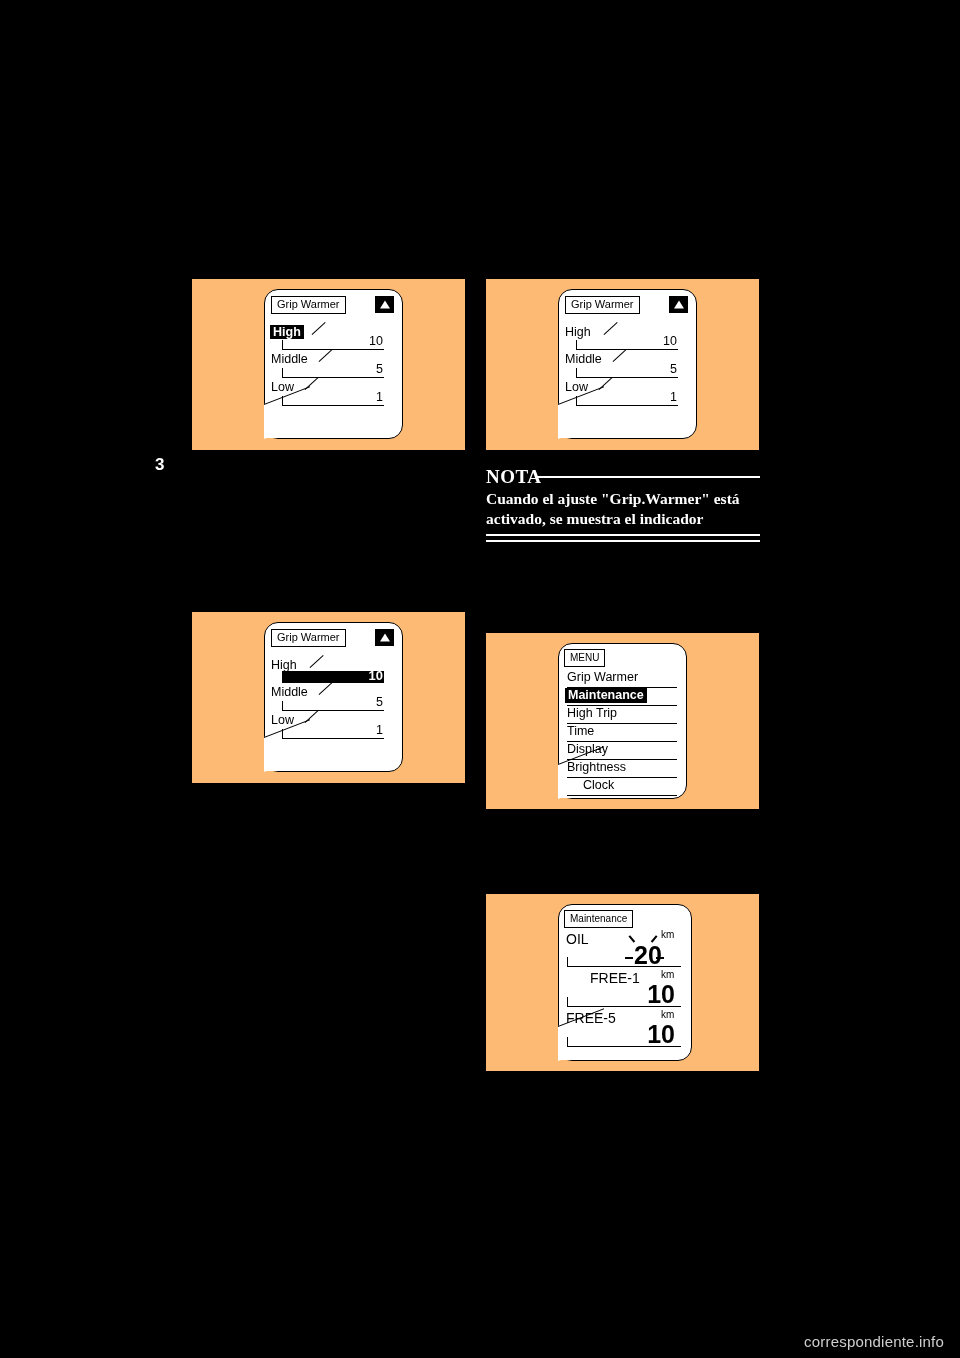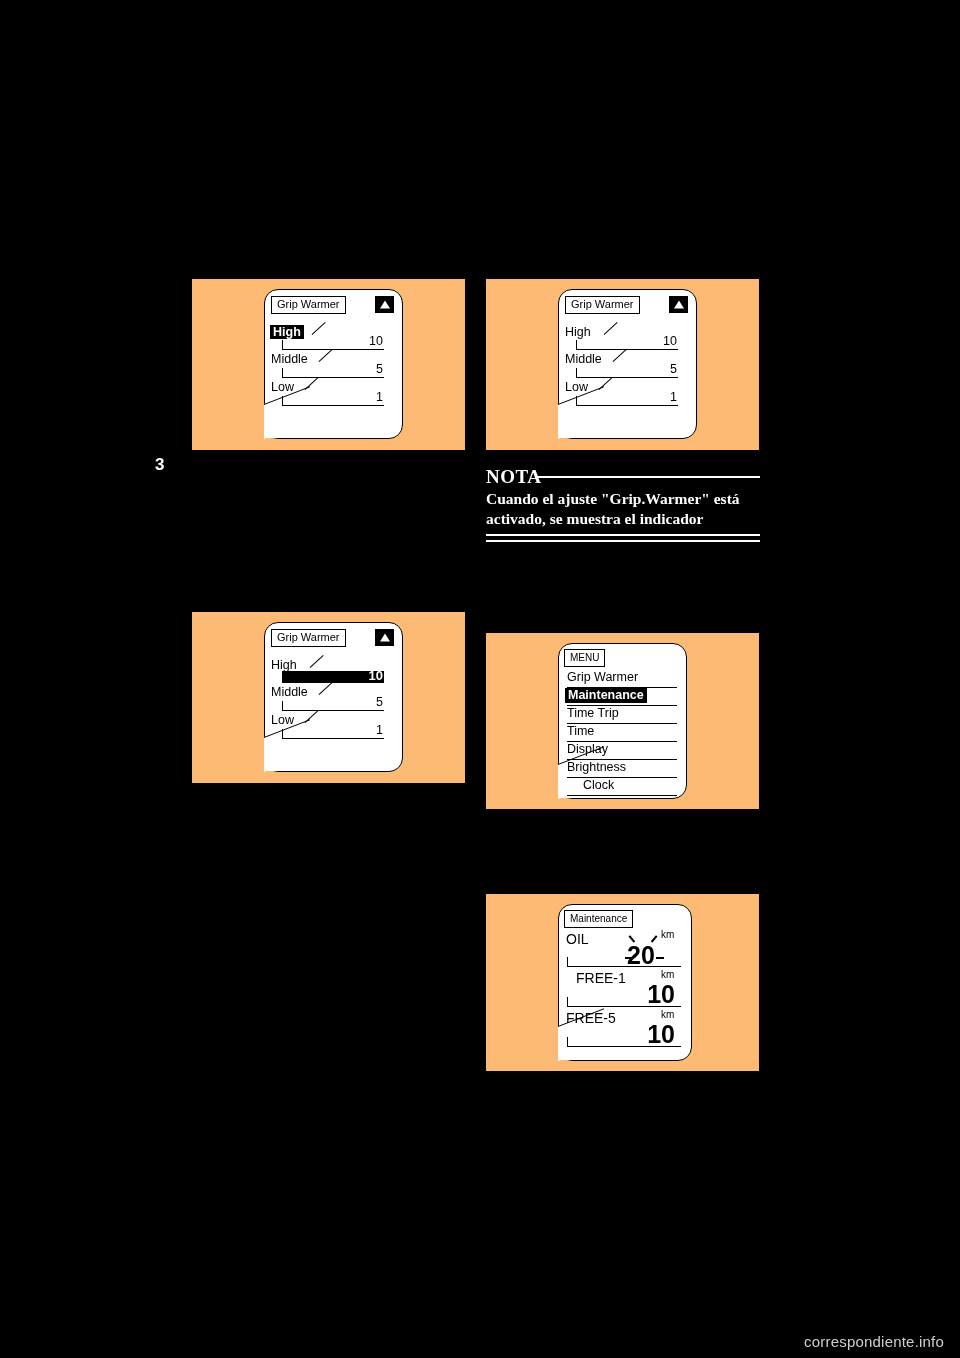--- a/index.html
+++ b/index.html
@@ -188,21 +188,21 @@
       <div class="corner"></div>
 
       <div class="chip small" style="left:5px;top:5px;">MENU</div>
 
       <div class="menu-item" style="left:8px;top:26px;">Grip Warmer</div>
       <div class="hline" style="left:8px;top:43px;width:110px;"></div>
 
       <div class="menu-item sel" style="left:6px;top:44px;">Maintenance</div>
       <div class="hline" style="left:8px;top:61px;width:110px;"></div>
 
-      <div class="menu-item" style="left:8px;top:62px;">Time Trip</div>
+      <div class="menu-item" style="left:8px;top:62px;">High Trip</div>
       <div class="hline" style="left:8px;top:79px;width:110px;"></div>
 
       <div class="menu-item" style="left:8px;top:80px;">Time</div>
       <div class="hline" style="left:8px;top:97px;width:110px;"></div>
 
       <div class="menu-item" style="left:8px;top:98px;">Display</div>
       <div class="hline" style="left:8px;top:115px;width:110px;"></div>
 
       <div class="menu-item" style="left:8px;top:116px;">Brightness</div>
       <div class="hline" style="left:8px;top:133px;width:110px;"></div>
@@ -218,25 +218,25 @@
       <div class="corner"></div>
 
       <div class="chip small" style="left:5px;top:5px;">Maintenance</div>
 
       <div class="mt-label" style="left:7px;top:26px;">OIL</div>
       <div class="mt-unit" style="left:102px;top:24px;">km</div>
       <div class="flash" style="left:69px;top:33px;transform:rotate(50deg);"></div>
       <div class="flash" style="left:91px;top:33px;transform:rotate(-50deg);"></div>
       <div class="flash" style="left:66px;top:52px;"></div>
       <div class="flash" style="left:97px;top:52px;"></div>
-      <div class="mt-val" style="left:68px;top:37px;width:42px;text-align:left;">20</div>
+      <div class="mt-val" style="left:68px;top:37px;width:42px;text-align:center;">20</div>
       <div class="vtick" style="left:8px;top:52px;height:10px;"></div>
       <div class="hline" style="left:8px;top:61px;width:114px;"></div>
 
-      <div class="mt-label" style="left:9px;top:65px;padding-left:8px;">FREE-1</div>
+      <div class="mt-label" style="left:23px;top:65px;padding-left:8px;">FREE-1</div>
       <div class="mt-unit" style="left:102px;top:64px;">km</div>
       <div class="mt-val" style="left:70px;top:76px;width:46px;text-align:right;">10</div>
       <div class="vtick" style="left:8px;top:92px;height:10px;"></div>
       <div class="hline" style="left:8px;top:101px;width:114px;"></div>
 
       <div class="mt-label" style="left:7px;top:105px;">FREE-5</div>
       <div class="mt-unit" style="left:102px;top:104px;">km</div>
       <div class="mt-val" style="left:70px;top:116px;width:46px;text-align:right;">10</div>
       <div class="vtick" style="left:8px;top:132px;height:10px;"></div>
       <div class="hline" style="left:8px;top:141px;width:114px;"></div>

